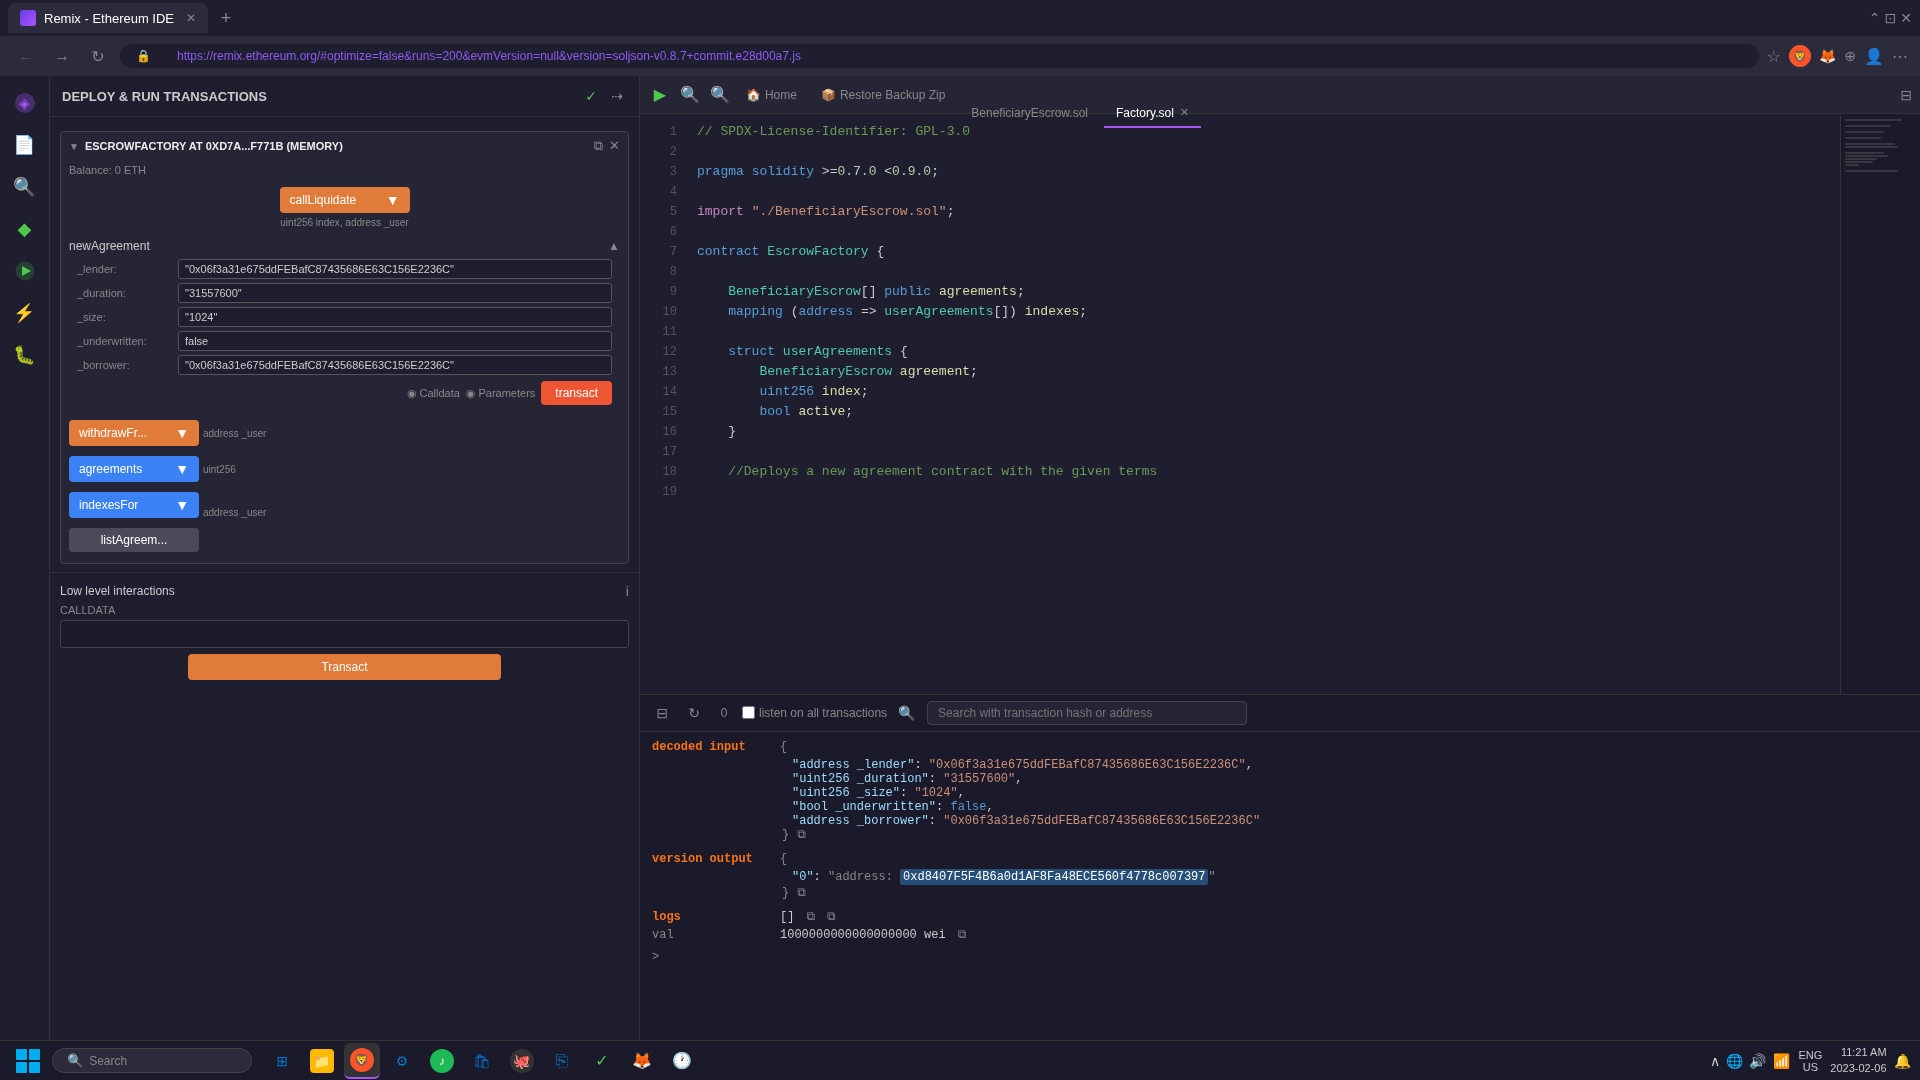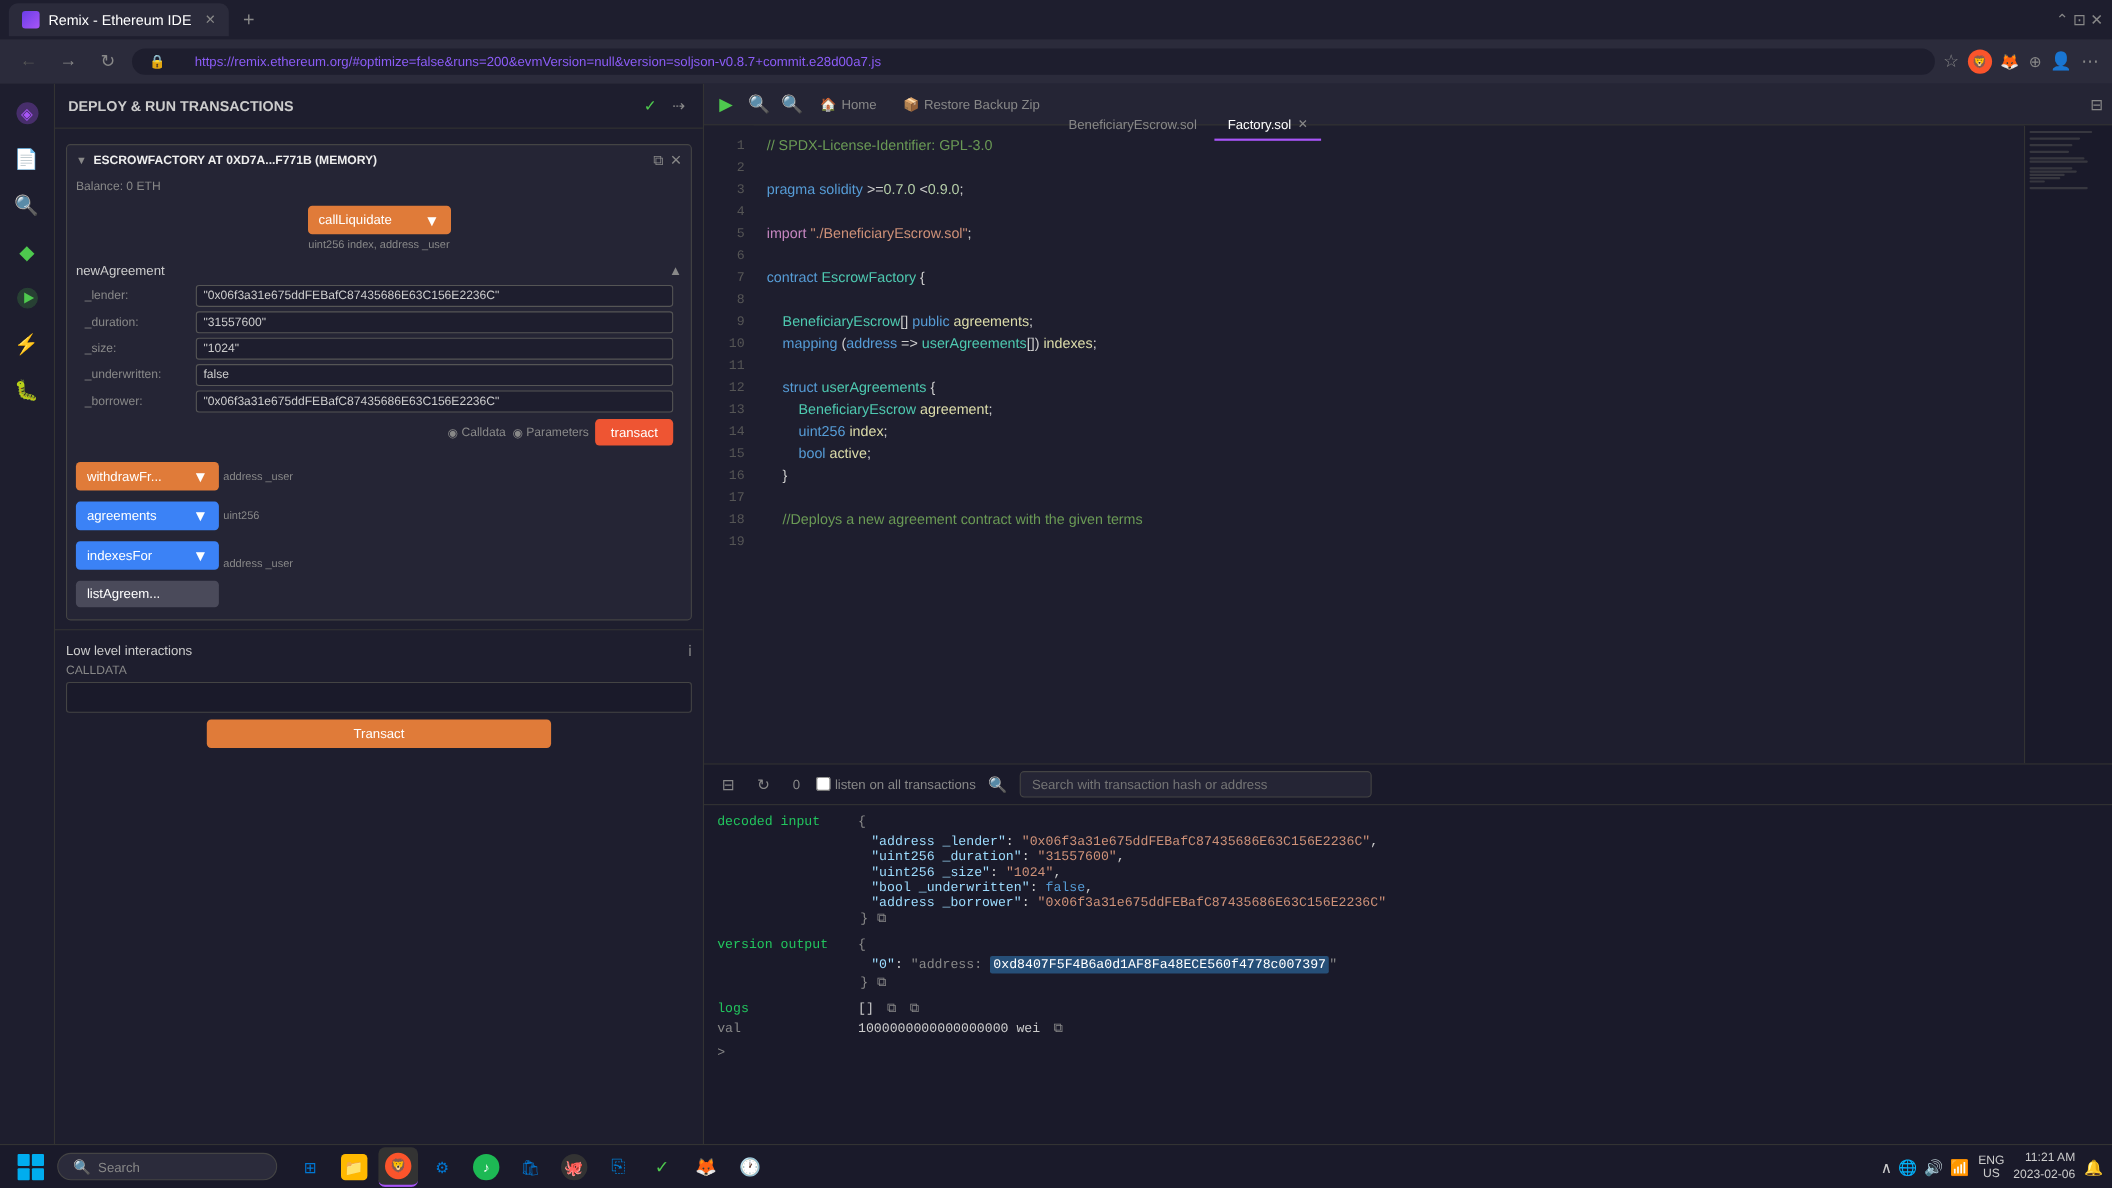--- a/index.html
+++ b/index.html
@@ -55,39 +55,39 @@
     .func-input-row { display: flex; align-items: center; padding: 2px 8px; }
     .param-label { color: #888; font-size: 11px; width: 95px; text-align: left; margin-right: 6px; flex-shrink: 0; }
     .param-input { flex: 1; background: #1e1e2e; border: 1px solid #555; border-radius: 3px; padding: 3px 6px; color: #ccc; font-size: 11px; }
     .transact-btn { background: #e53; color: #fff; border: none; border-radius: 4px; padding: 5px 14px; font-size: 12px; cursor: pointer; }
     .calldata-btns { display: flex; align-items: center; gap: 6px; justify-content: flex-end; padding: 4px 8px; }
     .calldata-link { color: #888; font-size: 11px; cursor: pointer; display: flex; align-items: center; gap: 3px; }
     .newAgreement-section { padding: 4px 8px; }
     .newAgreement-label { color: #ccc; font-size: 12px; padding: 4px 0; font-weight: 500; }
 
     .func-btn-blue { background: #3b82f6; color: #fff; border: none; border-radius: 4px; padding: 5px 10px; font-size: 12px; cursor: pointer; width: 130px; text-align: left; display: flex; align-items: center; justify-content: space-between; }
-    .func-btn-gray { background: #4a4a5a; color: #fff; border: none; border-radius: 4px; padding: 5px 10px; font-size: 12px; cursor: pointer; width: 130px; text-align: left; display: flex; align-items: center; justify-content: flex-start; }
+    .func-btn-gray { background: #4a4a5a; color: #fff; border: none; border-radius: 4px; padding: 5px 10px; font-size: 12px; cursor: pointer; width: 130px; text-align: left; display: flex; align-items: center; justify-content: center; }
 
     .low-level-section { padding: 8px 10px; border-top: 1px solid #333; margin-top: 8px; }
     .low-level-title { color: #ccc; font-size: 12px; font-weight: 500; display: flex; align-items: center; justify-content: space-between; margin-bottom: 4px; }
     .calldata-label { color: #888; font-size: 11px; margin-bottom: 4px; }
     .calldata-input { width: 100%; background: #1a1a2a; border: 1px solid #444; border-radius: 3px; padding: 4px 8px; color: #ccc; font-size: 11px; height: 28px; }
     .transact-bottom { background: #e07b39; color: #fff; border: none; border-radius: 4px; padding: 6px 0; font-size: 12px; cursor: pointer; width: 55%; margin: 6px auto 0; display: block; }
     .editor-tabs { display: flex; align-items: center; background: #252535; border-bottom: 1px solid #333; height: 38px; padding: 0 8px; gap: 4px; }
     .editor-controls { display: flex; align-items: center; gap: 6px; }
     .ctrl-btn { color: #888; cursor: pointer; font-size: 16px; width: 24px; height: 24px; display: flex; align-items: center; justify-content: center; }
     .editor-tab { display: flex; align-items: center; gap: 6px; padding: 6px 12px; color: #888; font-size: 12px; cursor: pointer; border-bottom: 2px solid transparent; margin-top: 38px; }
     .editor-tab.active { color: #fff; border-bottom: 2px solid #a855f7; }
     .editor-tab .close { color: #888; font-size: 11px; }
     .home-btn { display: flex; align-items: center; gap: 4px; color: #888; font-size: 12px; padding: 4px 10px; cursor: pointer; }
     .restore-btn { display: flex; align-items: center; gap: 4px; color: #888; font-size: 12px; padding: 4px 10px; cursor: pointer; }
     .tab-right { margin-left: auto; display: flex; align-items: center; }
     .collapse-btn { color: #888; cursor: pointer; font-size: 14px; }
     .line-numbers { width: 45px; background: #1e1e2e; padding: 8px 0; text-align: right; color: #555; font-size: 12px; font-family: 'Courier New', monospace; line-height: 20px; user-select: none; padding-right: 8px; }
-    .code-content { flex: 1; padding: 8px 12px; font-family: Liberation Sans, sans-serif; font-size: 13px; line-height: 20px; overflow-y: auto; color: #ccc; white-space: pre; }
+    .code-content { flex: 1; padding: 8px 12px; font-family: Liberation Mono, monospace; font-size: 13px; line-height: 20px; overflow-y: auto; color: #ccc; white-space: pre; }
 
     
     .kw { color: #569cd6; }
     .kw2 { color: #c586c0; }
     .str { color: #ce9178; }
     .num { color: #b5cea8; }
     .comment { color: #6a9955; }
     .type { color: #4ec9b0; }
     .fn { color: #dcdcaa; }
     .punct { color: #ccc; }
@@ -102,21 +102,21 @@
     .term-count { color: #888; font-size: 12px; min-width: 20px; text-align: center; }
 
     .terminal-content { flex: 1; overflow-y: auto; padding: 8px 12px; font-family: 'Courier New', monospace; font-size: 12px; }
     .tx-brace { color: #888; }
     .tx-key { color: #9cdcfe; }
     .tx-str { color: #ce9178; }
     .tx-bool { color: #569cd6; }
     .copy-icon { color: #888; cursor: pointer; font-size: 12px; margin-left: 4px; }
     .decoded-section { margin-bottom: 10px; }
     .decoded-label-row { display: flex; align-items: center; gap: 8px; margin-bottom: 4px; }
-    .decoded-lbl { color: #22c55e; font-size: 12px; min-width: 120px; }
+    .decoded-lbl { color: #f97316; font-size: 12px; min-width: 120px; font-weight: bold; }
     .output-highlight { background: #264f78; color: #fff; padding: 1px 3px; border-radius: 2px; }
     .logs-row { display: flex; align-items: center; gap: 8px; margin-bottom: 4px; }
     .val-row { display: flex; align-items: center; gap: 8px; }
     .val-lbl { color: #888; font-size: 12px; min-width: 120px; }
     .val-value { color: #ccc; font-size: 12px; }
     .prompt-row { color: #888; font-size: 12px; margin-top: 8px; }
 
     
     .minimap { width: 80px; background: #1a1a2a; border-left: 1px solid #333; overflow: hidden; }
     .minimap-content { padding: 4px; opacity: 0.5; }

